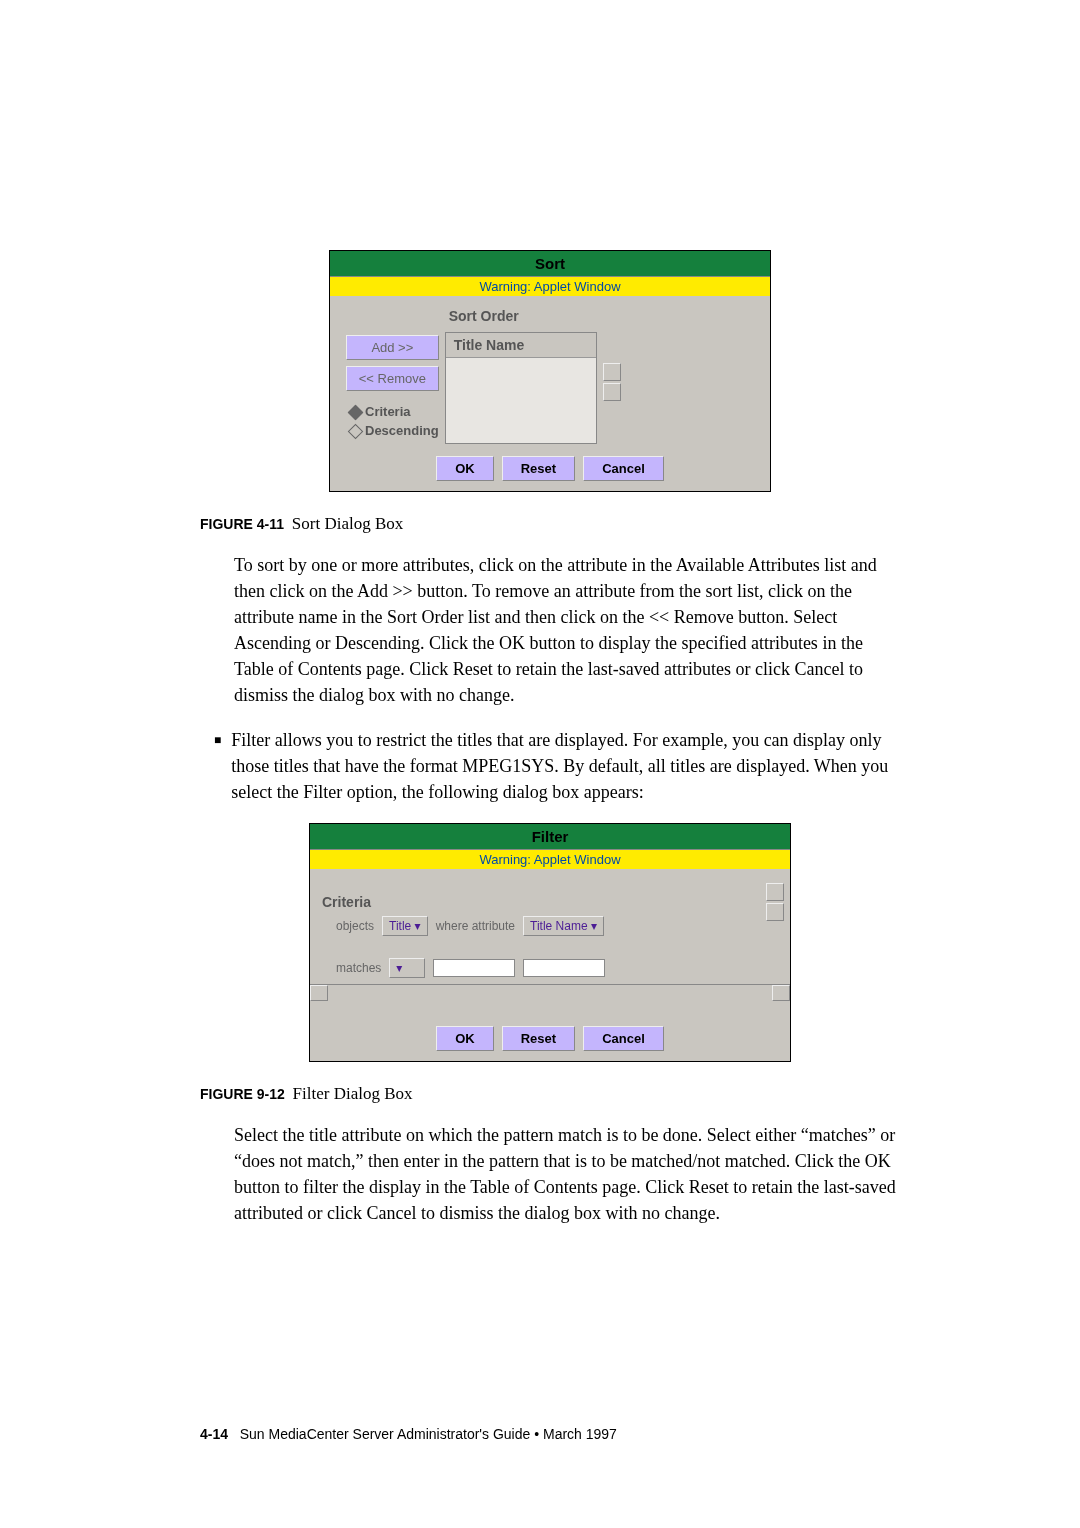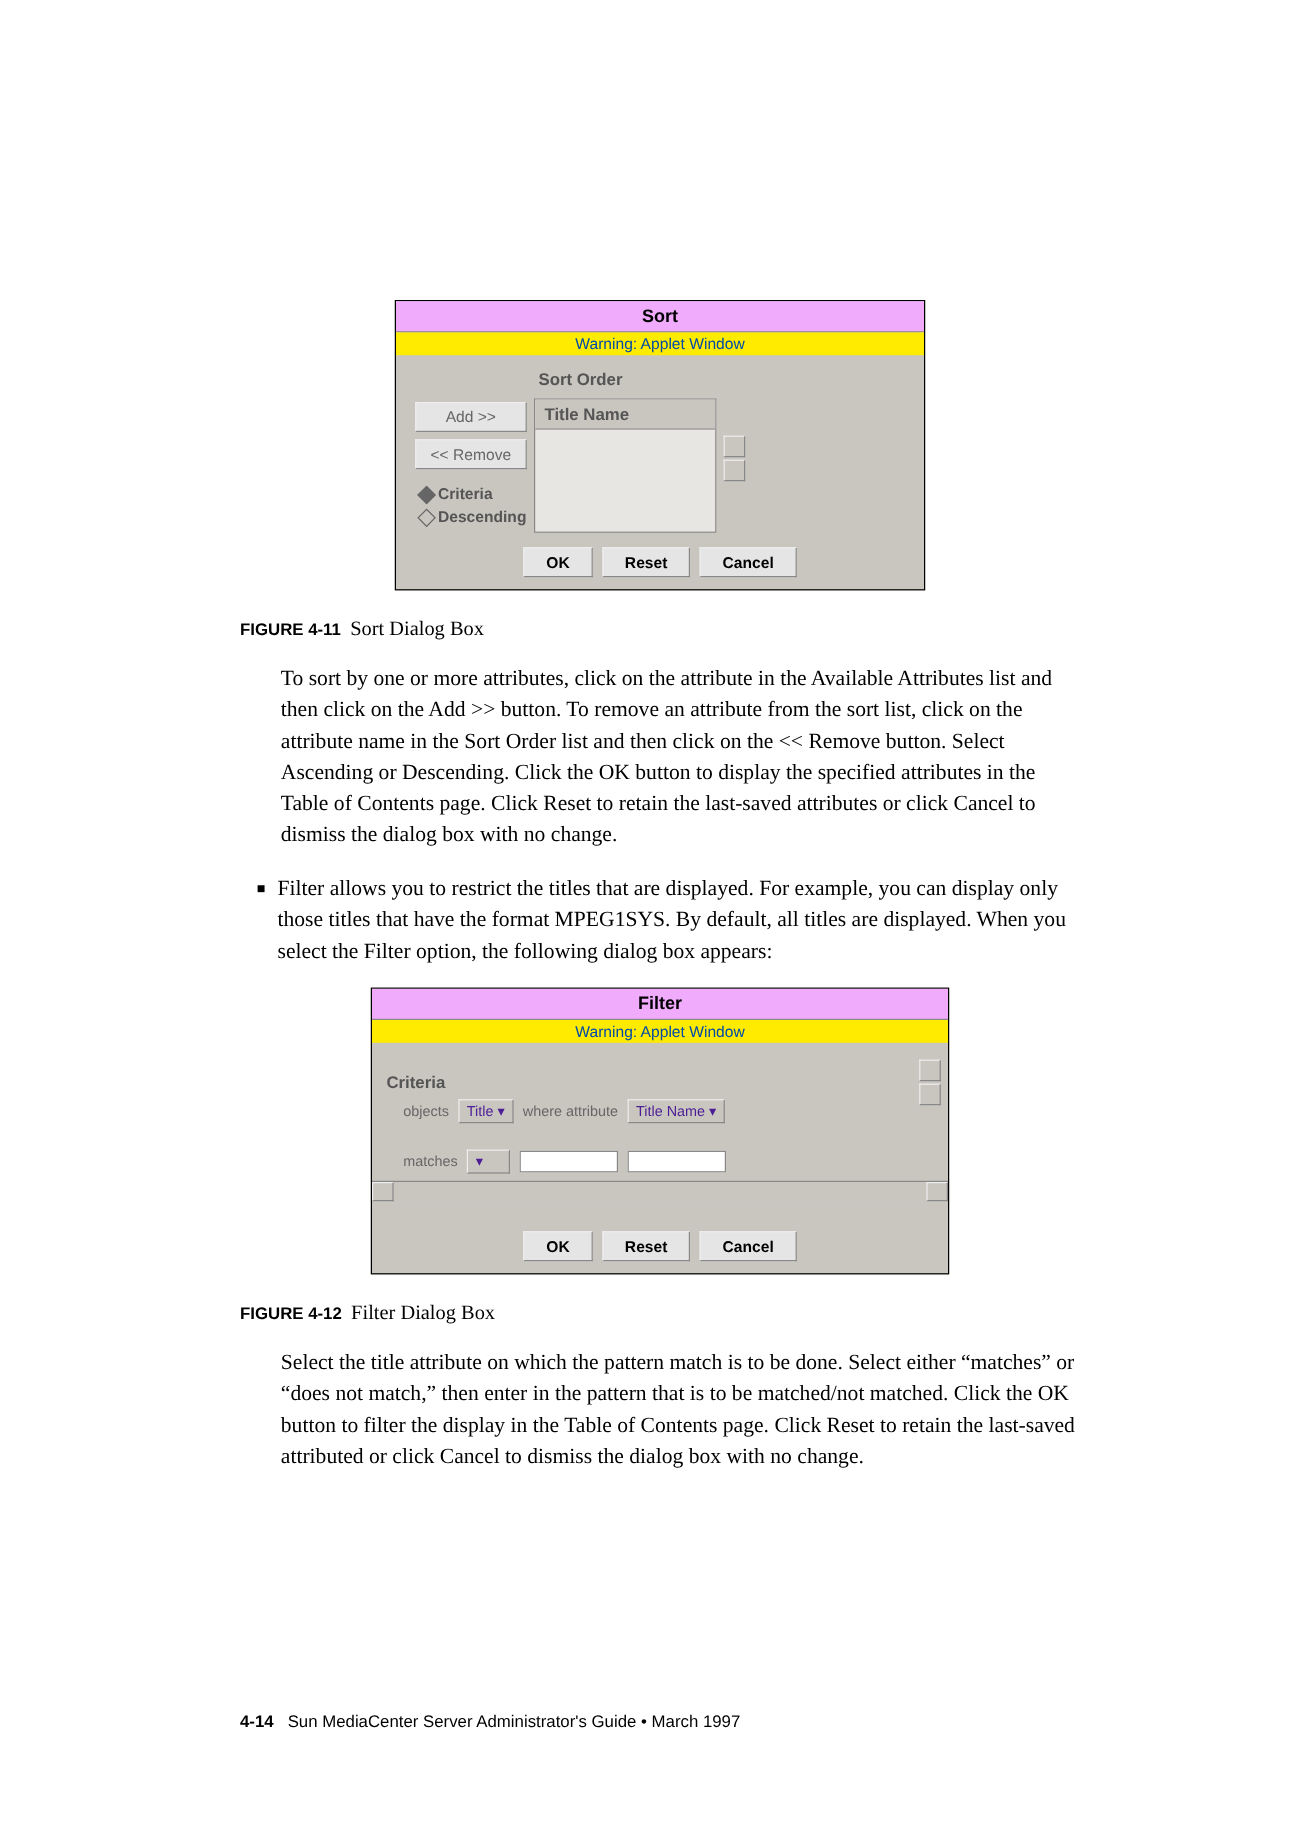--- a/index.html
+++ b/index.html
@@ -1,27 +1,27 @@
 <!DOCTYPE html>
 <html><head>
 <meta charset="utf-8">
 <style>
   body { margin:0; background:#fff; font-family:"Palatino Linotype", Palatino, Georgia, serif; color:#000; width:1080px; }
   .page { padding:250px 180px 0 200px; }
   .figure-wrap { text-align:center; margin-bottom:20px; }
   .dialog { display:inline-block; text-align:left; }
   .d-outer { border:1px solid #000; background:#c9c6c0; padding:0; }
-  .d-title { background:#f0abfc; text-align:center; font-family:sans-serif; font-size:15px; font-weight:bold; padding:4px 0; border-bottom:1px solid #888; }
+  .d-title { background:#15803d; text-align:center; font-family:sans-serif; font-size:15px; font-weight:bold; padding:4px 0; border-bottom:1px solid #888; }
   .d-warning { background:#ffeb00; color:#004aa8; font-family:sans-serif; font-size:13px; text-align:center; padding:2px 0; }
   .sort-body { display:flex; padding:6px 10px 4px 10px; }
   .col { display:flex; flex-direction:column; }
   .label-bold { font-family:sans-serif; font-size:14px; font-weight:bold; color:#555; padding:6px 4px; }
   .listbox { background:#e8e6e2; border:1px solid #888; width:150px; height:110px; }
   .mid-col { padding:30px 6px 0 6px; }
-  .btn-old { background:#e5e5e5; border:1px solid #888; border-top-color:#eee; border-left-color:#eee; font-family:sans-serif; font-size:13px; color:#666; padding:4px 10px; margin:3px 0; text-align:center; }
+  .btn-old { background:#c4b5fd; border:1px solid #888; border-top-color:#eee; border-left-color:#eee; font-family:sans-serif; font-size:13px; color:#666; padding:4px 10px; margin:3px 0; text-align:center; }
   .radio-row { font-family:sans-serif; font-size:13px; font-weight:bold; color:#555; padding:2px 0 2px 4px; }
   .diamond { display:inline-block; width:9px; height:9px; transform:rotate(45deg); border:1px solid #666; margin-right:4px; vertical-align:middle; }
   .diamond.on { background:#666; }
   .right-col { position:relative; }
   .rbox { background:#e8e6e2; border:1px solid #888; width:150px; height:110px; margin-top:2px; }
   .rbox-item { background:#c9c6c0; font-family:sans-serif; font-size:14px; font-weight:bold; color:#555; padding:4px 8px; border-bottom:1px solid #999; }
   .scrollbtns { position:absolute; right:-24px; top:60px; display:flex; flex-direction:column; }
   .sbtn { width:16px; height:16px; background:#c9c6c0; border:1px solid #888; border-top-color:#eee; border-left-color:#eee; margin:1px 0; }
   .bot-row { text-align:center; padding:8px 0 10px 0; }
   .bot-row .btn-old { display:inline-block; padding:4px 18px; margin:0 2px; color:#000; font-weight:bold; }
@@ -122,21 +122,21 @@
       </div>
       <div class="bot-row">
         <div class="btn-old">OK</div>
         <div class="btn-old">Reset</div>
         <div class="btn-old">Cancel</div>
       </div>
     </div>
   </div>
 
   <div class="caption">
-    <b>FIGURE 4-12</b>&nbsp;&nbsp;<span class="t">Filter Dialog Box</span>
+    <b>FIGURE 9-12</b>&nbsp;&nbsp;<span class="t">Filter Dialog Box</span>
   </div>
 
   <p class="body-text">Select the title attribute on which the pattern match is to be done. Select either “matches” or “does not match,” then enter in the pattern that is to be matched/not matched. Click the OK button to filter the display in the Table of Contents page. Click Reset to retain the last-saved attributed or click Cancel to dismiss the dialog box with no change.</p>
 
   <div class="footer">
     <b>4-14</b>&nbsp;&nbsp;&nbsp;<span>Sun MediaCenter Server Administrator's Guide • March 1997</span>
   </div>
 
 </div>
 

